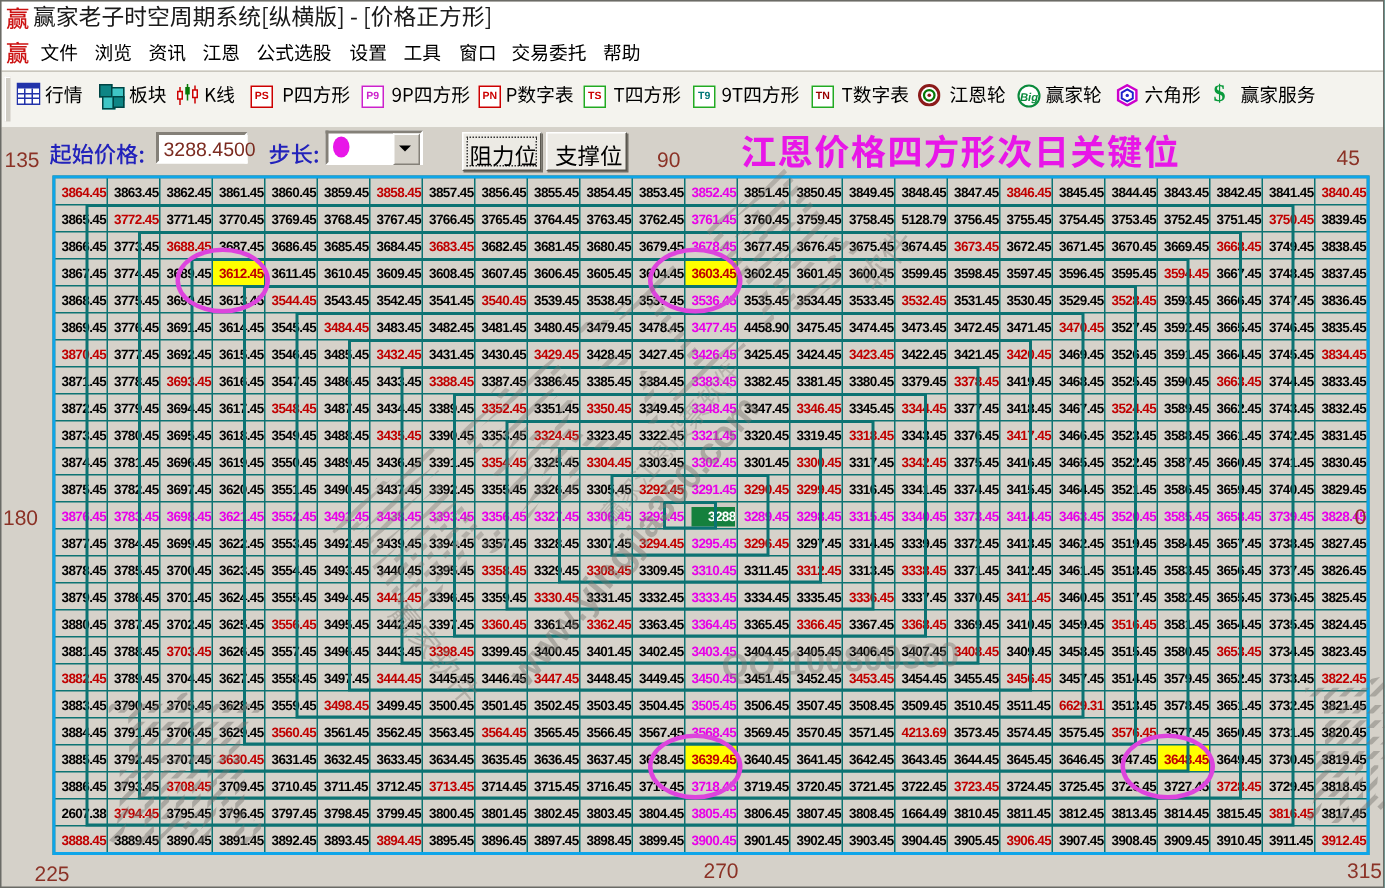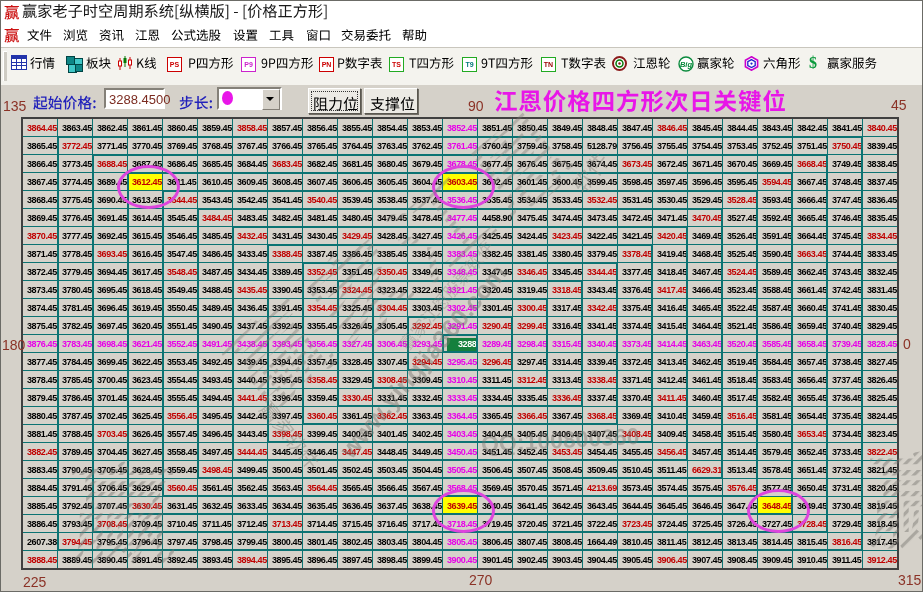--- a/index.html
+++ b/index.html
@@ -1,16 +1,16 @@
 <!DOCTYPE html>
 <html><head><meta charset="utf-8"><style>
 html,body{margin:0;padding:0}
 body{width:923px;height:592px;background:#D5D1C9;position:relative;overflow:hidden;font-family:"Liberation Sans",sans-serif}
 .abs{position:absolute}
-#grid{position:absolute;left:21px;top:117px;width:874px;height:449px;border:2px solid #404040;background:#0C7373;display:grid;grid-template-columns:repeat(25,34px);grid-template-rows:repeat(25,17px);grid-gap:1px;gap:1px}
+#grid{position:absolute;left:35px;top:117px;width:874px;height:449px;border:2px solid #0ea5e9;background:#0C7373;display:grid;grid-template-columns:repeat(25,34px);grid-template-rows:repeat(25,17px);grid-gap:1px;gap:1px}
 #grid b{display:block;overflow:hidden;background:#D6D2CA;color:#000;font:bold 9px "Liberation Sans",sans-serif;line-height:19px;padding-left:4px;white-space:nowrap;letter-spacing:-0.4px}
 #grid b.r{color:#C00000}
 #grid b.m{color:#E800E8}
 #grid b.y{background:#FFFF00;color:#C00000}
 #grid b.c{background:#15803d;color:#FFFFFF;border:2px solid #CFCBC3;border-left-width:4px;border-top-width:3px;border-right-width:1px;border-bottom-width:1px;box-sizing:border-box;line-height:13px;padding-left:11px}
 .ring{position:absolute;border:2px solid #0C7373;pointer-events:none;box-sizing:border-box}
 .ell{position:absolute;border:3.5px solid #DD44DD;border-radius:50%;pointer-events:none}
 .lbl{position:absolute;color:#8B3226;font:14px "Liberation Sans",sans-serif}
 </style></head><body>
 
@@ -199,21 +199,21 @@
   </div>
 <svg style="position:absolute;left:313.0px;top:92.5px;overflow:visible" width="47" height="21">
     <path transform="translate(0,16.5)" fill="#000" d="M6.8 -11.8V-0.3H5V0.7H14.4V-0.3H13.2V-11.8ZM7.8 -0.3V-3.2H12.1V-0.3ZM7.8 -7H12.1V-4.3H7.8ZM7.8 -8.1V-10.7H12.1V-8.1ZM1.3 -12V1.2H2.4V-11H4.5C4.2 -10 3.7 -8.6 3.2 -7.6C4.4 -6.4 4.7 -5.4 4.7 -4.5C4.7 -4 4.6 -3.6 4.4 -3.5C4.2 -3.4 4 -3.3 3.9 -3.3C3.6 -3.3 3.3 -3.3 2.9 -3.4C3 -3.1 3.2 -2.6 3.2 -2.4C3.5 -2.3 3.9 -2.3 4.3 -2.4C4.6 -2.4 4.9 -2.5 5.1 -2.7C5.5 -3 5.7 -3.6 5.7 -4.4C5.7 -5.4 5.4 -6.5 4.2 -7.7C4.8 -8.9 5.4 -10.3 5.9 -11.6L5.1 -12L5 -12ZM21.1 -12.6V-10V-9.3H16.2V-8.2H21.1C20.9 -5.4 19.9 -2.1 15.8 0.4C16.1 0.6 16.5 1 16.7 1.3C21 -1.4 22.1 -5.1 22.3 -8.2H27.4C27.1 -2.9 26.8 -0.8 26.2 -0.2C26.1 -0 25.9 0 25.5 0C25.2 0 24.2 -0 23.2 -0.1C23.4 0.2 23.5 0.7 23.6 1.1C24.5 1.1 25.5 1.1 26 1.1C26.5 1 26.9 0.9 27.3 0.5C27.9 -0.3 28.2 -2.5 28.6 -8.7C28.6 -8.9 28.6 -9.3 28.6 -9.3H22.3V-10V-12.6ZM35.5 -9.9V-8.8H43.7V-9.9ZM36.5 -7.6C37 -5.5 37.4 -2.8 37.5 -1.2L38.7 -1.5C38.5 -3.1 38 -5.8 37.5 -7.9ZM38.5 -12.4C38.8 -11.7 39.1 -10.7 39.3 -10L40.4 -10.4C40.2 -11 39.9 -12 39.6 -12.7ZM34.9 -0.5V0.6H44.3V-0.5H41.2C41.8 -2.5 42.4 -5.5 42.8 -7.8L41.6 -8C41.3 -5.7 40.7 -2.5 40.2 -0.5ZM34.3 -12.5C33.5 -10.3 32 -8 30.6 -6.6C30.8 -6.3 31.1 -5.7 31.2 -5.4C31.7 -6 32.2 -6.6 32.7 -7.3V1.2H33.8V-9C34.4 -10 34.9 -11.1 35.4 -12.2Z"></path>
   </svg>
 
 <div class="abs" style="left:364px;top:88px;width:54px;height:26px;background:#ECEAE4;border:1px solid #5A574F;border-top-color:#FFF;border-left-color:#FFF;box-shadow:1px 1px 0 #716E66;box-sizing:border-box"></div>
 <svg style="position:absolute;left:370.0px;top:92.5px;overflow:visible" width="47" height="21">
     <path transform="translate(0,16.5)" fill="#000" d="M6.9 -12.6V-10.3H1.2V-9.2H6.9V-6.9H1.8V-5.8H3.4L3.1 -5.7C3.9 -4 5.1 -2.7 6.5 -1.6C4.7 -0.8 2.7 -0.2 0.5 0.1C0.8 0.4 1.1 0.9 1.2 1.2C3.4 0.8 5.6 0.1 7.5 -0.9C9.2 0.1 11.3 0.8 13.8 1.1C13.9 0.8 14.2 0.3 14.5 0C12.2 -0.2 10.3 -0.8 8.6 -1.6C10.3 -2.8 11.7 -4.4 12.6 -6.5L11.8 -6.9L11.6 -6.9H8.1V-9.2H13.8V-10.3H8.1V-12.6ZM4.3 -5.8H10.9C10.2 -4.3 9 -3.1 7.6 -2.3C6.1 -3.2 5 -4.3 4.3 -5.8ZM22.5 -8.3H26.6V-7.2H22.5ZM21.6 -9V-6.4H27.7V-9ZM27.8 -6C26.1 -5.7 23.1 -5.5 20.6 -5.5C20.7 -5.2 20.8 -4.9 20.9 -4.7C21.9 -4.7 23 -4.7 24.1 -4.8V-3.9H20.4V-3.1H24.1V-2.1H19.8V-1.3H24.1V0C24.1 0.2 24.1 0.3 23.8 0.3C23.6 0.3 22.7 0.3 21.9 0.3C22 0.6 22.2 0.9 22.2 1.2C23.4 1.2 24.2 1.2 24.6 1C25.1 0.9 25.2 0.6 25.2 0V-1.3H29.4V-2.1H25.2V-3.1H28.8V-3.9H25.2V-4.9C26.4 -5 27.6 -5.1 28.4 -5.3ZM27.2 -12.4C27 -11.9 26.6 -11.3 26.3 -10.9L27.1 -10.7H25.2V-12.6H24.1V-10.7H22.4L23 -10.9C22.8 -11.3 22.4 -11.9 22 -12.4L21.1 -12C21.4 -11.6 21.8 -11.1 22 -10.7H20.2V-8.3H21.2V-9.8H28V-8.3H29V-10.7H27.2C27.6 -11 27.9 -11.5 28.3 -12ZM17.4 -12.6V-9.6H15.6V-8.5H17.4V-5.4L15.4 -4.8L15.7 -3.8L17.4 -4.3V-0.1C17.4 0.1 17.3 0.1 17.1 0.1C17 0.2 16.4 0.2 15.7 0.1C15.9 0.4 16 0.9 16.1 1.2C17 1.2 17.6 1.2 17.9 1C18.3 0.8 18.4 0.5 18.4 -0.1V-4.7L20.2 -5.2L20 -6.3L18.4 -5.8V-8.5H19.9V-9.6H18.4V-12.6ZM35.5 -9.9V-8.8H43.7V-9.9ZM36.5 -7.6C37 -5.5 37.4 -2.8 37.5 -1.2L38.7 -1.5C38.5 -3.1 38 -5.8 37.5 -7.9ZM38.5 -12.4C38.8 -11.7 39.1 -10.7 39.3 -10L40.4 -10.4C40.2 -11 39.9 -12 39.6 -12.7ZM34.9 -0.5V0.6H44.3V-0.5H41.2C41.8 -2.5 42.4 -5.5 42.8 -7.8L41.6 -8C41.3 -5.7 40.7 -2.5 40.2 -0.5ZM34.3 -12.5C33.5 -10.3 32 -8 30.6 -6.6C30.8 -6.3 31.1 -5.7 31.2 -5.4C31.7 -6 32.2 -6.6 32.7 -7.3V1.2H33.8V-9C34.4 -10 34.9 -11.1 35.4 -12.2Z"></path>
   </svg>
 
-<div class="lbl" style="left:468px;top:98px">90</div>
+<div class="lbl" style="left:438px;top:98px">90</div>
 
 <svg style="position:absolute;left:494.0px;top:84.2px;overflow:visible" width="295" height="33">
     <path transform="translate(0,25.9)" fill="#E816E8" d="M2.2 -17.6C3.5 -16.8 5.5 -15.6 6.4 -14.9L8.1 -17.1C7.1 -17.8 5.1 -18.9 3.9 -19.6ZM0.8 -11.1C2.2 -10.4 4.3 -9.3 5.2 -8.6L6.8 -10.9C5.8 -11.6 3.7 -12.6 2.4 -13.2ZM1.6 -0.1 4 1.8C5.4 -0.5 6.9 -3.1 8.2 -5.6L6.1 -7.5C4.7 -4.8 2.9 -1.8 1.6 -0.1ZM7.3 -2.1V0.7H22.8V-2.1H16.5V-15.2H21.7V-18H8.6V-15.2H13.4V-2.1ZM30.5 -17H41.8V-9H30.5ZM30.7 -5.5V-1.6C30.7 0.9 31.5 1.7 34.6 1.7C35.3 1.7 38 1.7 38.7 1.7C41.3 1.7 42.1 0.8 42.4 -2.8C41.6 -3 40.4 -3.4 39.8 -3.9C39.7 -1.2 39.5 -0.9 38.5 -0.9C37.7 -0.9 35.5 -0.9 35 -0.9C33.8 -0.9 33.6 -1 33.6 -1.7V-5.5ZM41.2 -4.8C42.5 -3.1 44 -0.9 44.5 0.6L47.1 -0.7C46.5 -2.2 45 -4.3 43.6 -5.9ZM27.7 -5.5C27.1 -3.7 26.2 -1.7 25.1 -0.4L27.6 1C28.7 -0.4 29.6 -2.7 30.2 -4.5ZM34.3 -5.6C35.3 -4.5 36.5 -2.8 36.9 -1.7L39.3 -3C38.9 -4.1 37.7 -5.6 36.6 -6.7H44.8V-19.3H27.7V-6.7H36.5ZM34.9 -16.6C34.9 -16.2 34.9 -15.7 34.8 -15.3H31.4V-13.3H34.2C33.6 -12.2 32.6 -11.5 30.9 -10.9C31.3 -10.5 31.9 -9.8 32.1 -9.2C34 -9.8 35.1 -10.7 35.9 -11.8C37.2 -10.9 38.6 -9.8 39.4 -9.1L41 -10.7C40.1 -11.4 38.5 -12.5 37.3 -13.3H40.9V-15.3H37.2L37.3 -16.6ZM65.2 -10.5V2.1H68.2V-10.5ZM58.8 -10.4V-7.2C58.8 -5.2 58.6 -1.8 55.6 0.3C56.3 0.8 57.2 1.7 57.7 2.3C61.1 -0.4 61.7 -4.4 61.7 -7.2V-10.4ZM54.6 -20C53.4 -16.6 51.4 -13.2 49.4 -11.1C49.8 -10.4 50.6 -8.9 50.9 -8.2C51.3 -8.6 51.7 -9.1 52.1 -9.7V2.1H55V-11.3C55.5 -10.7 56.2 -9.8 56.4 -9.2C59.6 -11 61.9 -13.3 63.5 -15.9C65.2 -13.3 67.5 -11 69.9 -9.5C70.3 -10.2 71.2 -11.3 71.8 -11.8C69.1 -13.2 66.4 -15.8 64.9 -18.4L65.4 -19.5L62.4 -20C61.3 -17 59.1 -13.8 55 -11.7V-14.1C55.8 -15.8 56.6 -17.5 57.2 -19.1ZM87.1 -15.1H91C90.5 -14 89.8 -13.1 89 -12.2C88.2 -13.1 87.5 -14 87 -14.9ZM77.4 -20V-15.1H74.3V-12.5H77.1C76.4 -9.7 75.2 -6.4 73.7 -4.6C74.1 -3.9 74.8 -2.8 75 -2C75.9 -3.2 76.7 -5 77.4 -6.9V2.1H80V-8.8C80.5 -8 81 -7.1 81.3 -6.5L81.5 -6.8C82 -6.3 82.5 -5.5 82.7 -5L84 -5.5V2.1H86.6V1.3H91.5V2H94.2V-5.7L94.6 -5.5C95 -6.2 95.8 -7.3 96.3 -7.8C94.3 -8.4 92.5 -9.4 91 -10.5C92.6 -12.2 93.8 -14.3 94.6 -16.8L92.8 -17.6L92.4 -17.5H88.5C88.8 -18.1 89.1 -18.7 89.3 -19.2L86.6 -20C85.8 -17.7 84.3 -15.5 82.6 -13.8V-15.1H80V-20ZM86.6 -1.1V-4.3H91.5V-1.1ZM86.5 -6.7C87.4 -7.3 88.3 -7.9 89.1 -8.6C90 -7.9 90.9 -7.3 91.9 -6.7ZM85.5 -12.8C86 -12 86.5 -11.2 87.2 -10.5C85.7 -9.2 83.9 -8.2 82 -7.5L82.8 -8.6C82.4 -9.2 80.6 -11.3 80 -11.9V-12.5H82.1C82.6 -12 83.4 -11.4 83.7 -11C84.3 -11.5 84.9 -12.1 85.5 -12.8ZM99.4 -18V1.3H102.3V-0.2H116.3V1.1H119.3V-18ZM102.3 -3V-6.2C102.8 -5.6 103.5 -4.7 103.8 -4C107.5 -6 108 -9.5 108.1 -15.3H110.4V-9.1C110.4 -6.7 110.9 -5.5 113.1 -5.5C113.5 -5.5 114.7 -5.5 115.2 -5.5C115.5 -5.5 116 -5.5 116.3 -5.6V-3ZM102.3 -6.3V-15.3H105.4C105.3 -10.5 105.1 -7.9 102.3 -6.3ZM113 -15.3H116.3V-8C115.9 -7.9 115.4 -7.9 115.1 -7.9C114.7 -7.9 113.9 -7.9 113.5 -7.9C113.1 -7.9 113 -8.2 113 -9ZM131.8 -19.2C132.2 -18.3 132.8 -17.1 133.2 -16.2H123.2V-13.4H129.2C129 -8.5 128.5 -3.1 122.8 -0.1C123.6 0.5 124.5 1.5 124.9 2.2C129.1 -0.2 130.9 -3.9 131.7 -7.9H139.1C138.8 -3.7 138.4 -1.6 137.7 -1.1C137.4 -0.8 137.1 -0.8 136.6 -0.8C135.9 -0.8 134.2 -0.8 132.6 -0.9C133.2 -0.2 133.6 1 133.6 1.8C135.2 1.9 136.8 1.9 137.7 1.8C138.8 1.7 139.5 1.5 140.2 0.7C141.2 -0.3 141.7 -3 142.1 -9.4C142.2 -9.8 142.2 -10.6 142.2 -10.6H132.1C132.2 -11.5 132.3 -12.5 132.3 -13.4H144.3V-16.2H134.6L136.3 -16.9C135.9 -17.8 135.2 -19.2 134.5 -20.3ZM165.7 -19.6C164.4 -17.7 161.8 -15.8 159.7 -14.7C160.4 -14.2 161.2 -13.3 161.7 -12.7C164.1 -14.1 166.6 -16.2 168.4 -18.5ZM166.2 -13.2C164.8 -11.1 162.2 -9.1 160 -7.9C160.7 -7.4 161.5 -6.6 162 -5.9C164.4 -7.4 167 -9.7 168.8 -12.1ZM166.6 -6.9C165 -4 161.9 -1.6 158.8 -0.2C159.5 0.4 160.3 1.3 160.7 2C164.2 0.3 167.3 -2.4 169.3 -5.9ZM155.2 -16V-10.9H152.5V-16ZM147.2 -10.9V-8.3H149.9C149.7 -5.2 149.1 -2.1 146.9 0.4C147.5 0.8 148.5 1.7 148.9 2.3C151.7 -0.6 152.4 -4.4 152.5 -8.3H155.2V2.1H158V-8.3H160.2V-10.9H158V-16H159.9V-18.6H147.6V-16H149.9V-10.9ZM171.7 -16.3C173.4 -15.4 175.5 -13.9 176.4 -12.9L178.2 -15.2C177.2 -16.2 175 -17.6 173.4 -18.4ZM171.5 -2 174.1 -0C175.5 -2.3 177.1 -4.9 178.4 -7.4L176.2 -9.3C174.7 -6.6 172.8 -3.7 171.5 -2ZM181.1 -20C180.4 -16.1 179 -12.4 177 -10.2C177.7 -9.8 179.2 -9 179.8 -8.6C180.7 -9.9 181.6 -11.6 182.4 -13.5H189.7C189.3 -12 188.8 -10.6 188.3 -9.6C189 -9.3 190.1 -8.7 190.7 -8.4C191.6 -10.2 192.6 -12.8 193.2 -15.3L191.1 -16.4L190.6 -16.3H183.3C183.6 -17.3 183.9 -18.4 184.1 -19.4ZM183.7 -12.8V-11.3C183.7 -8.2 183.1 -3.1 176.5 0C177.2 0.6 178.2 1.6 178.7 2.3C182.5 0.4 184.5 -2.2 185.6 -4.8C186.9 -1.7 188.8 0.6 191.9 2C192.3 1.2 193.1 -0 193.7 -0.6C189.8 -2 187.7 -5.3 186.7 -9.6C186.7 -10.2 186.7 -10.7 186.7 -11.2V-12.8ZM201.7 -7.9H212.2V-2.6H201.7ZM201.7 -10.6V-15.7H212.2V-10.6ZM198.8 -18.5V1.8H201.7V0.3H212.2V1.8H215.2V-18.5ZM224.4 -18.7C225.2 -17.7 226 -16.3 226.5 -15.2H222.6V-12.4H229.9V-9.4V-9.2H221V-6.4H229.3C228.4 -4.2 226 -2.1 220.3 -0.4C221.1 0.2 222 1.4 222.4 2.1C227.8 0.4 230.6 -1.8 232 -4.2C233.9 -1.2 236.7 0.9 240.6 2C241 1.1 241.9 -0.2 242.6 -0.8C238.5 -1.7 235.6 -3.6 233.8 -6.4H241.8V-9.2H233.2V-9.4V-12.4H240.5V-15.2H236.6C237.4 -16.3 238.2 -17.7 238.9 -18.9L235.8 -20C235.3 -18.5 234.4 -16.6 233.5 -15.2H227.8L229.3 -16C228.8 -17.1 227.8 -18.7 226.8 -19.9ZM252.2 -18.8V-16.3H254.5C253.9 -14.6 253.3 -13.1 253 -12.6C252.7 -12.1 252.3 -11.5 251.9 -11.2V-13.3H246.9C247.3 -13.9 247.7 -14.5 248.1 -15.3H251.8V-17.8H249.2C249.4 -18.3 249.6 -18.8 249.8 -19.4L247.4 -20C246.8 -17.9 245.7 -15.8 244.4 -14.4C244.9 -13.8 245.6 -12.6 245.9 -12.1L246 -12.2V-10.9H247.5V-8.6H245.1V-6.1H247.5V-2.5C247.5 -1.4 246.7 -0.4 246.2 -0C246.6 0.4 247.3 1.4 247.6 2C248 1.4 248.7 0.9 252.4 -1.9C252.2 -2.4 251.8 -3.4 251.6 -4.1L249.7 -2.7V-6.1H252V-7C252.4 -5.4 252.9 -4.1 253.5 -3.1C252.8 -1.5 252 -0.4 250.8 0.4C251.3 0.8 251.8 1.7 252.1 2.4C253.3 1.5 254.2 0.4 255 -1C256.9 1.1 259.5 1.7 262.5 1.7H266.2C266.3 1.1 266.6 -0 266.9 -0.6C266 -0.5 263.4 -0.5 262.6 -0.5C260 -0.6 257.6 -1.1 255.9 -3.2C256.7 -5.4 257.1 -8.3 257.2 -11.9L255.9 -12L255.5 -12H255C255.9 -13.8 256.8 -16 257.5 -18.2L256 -19.2L255.2 -18.8ZM252.6 -9.2C252.6 -9.4 252.7 -9.5 253 -9.7H255C254.8 -8.3 254.6 -7.1 254.4 -5.9C254.2 -6.5 254 -7.2 253.8 -7.9L252 -7.3V-8.6H249.7V-10.9H251.6C251.9 -10.4 252.4 -9.6 252.6 -9.2ZM257.8 -18.3V-16.4H260.1V-15.2H257V-13.1H260.1V-11.9H257.8V-10H260.1V-8.8H257.7V-6.7H260.1V-5.5H257.2V-3.4H260.1V-1.2H262.2V-3.4H266.2V-5.5H262.2V-6.7H265.7V-8.8H262.2V-10H265.5V-13.1H266.8V-15.2H265.5V-18.3H262.2V-19.8H260.1V-18.3ZM262.2 -13.1H263.5V-11.9H262.2ZM262.2 -15.2V-16.4H263.5V-15.2ZM278.3 -11.9C278.9 -8.8 279.5 -4.7 279.7 -2.2L282.5 -3C282.2 -5.4 281.6 -9.4 280.9 -12.5ZM281.4 -19.6C281.8 -18.5 282.3 -17 282.5 -16H276.9V-13.3H290.1V-16H282.8L285.3 -16.7C285 -17.7 284.5 -19.2 284.1 -20.3ZM276.1 -1.6V1.2H290.9V-1.6H286.8C287.7 -4.5 288.6 -8.6 289.2 -12.1L286.2 -12.6C285.9 -9.2 285.1 -4.6 284.3 -1.6ZM274.5 -19.9C273.3 -16.5 271.2 -13.2 269.1 -11C269.6 -10.4 270.4 -8.8 270.6 -8.1C271.1 -8.6 271.6 -9.2 272.1 -9.9V2.1H275V-14.3C275.8 -15.8 276.5 -17.5 277.1 -19Z"></path>
   </svg>
 
 <div class="lbl" style="left:891px;top:97px">45</div>
 
 <div id="grid">
 <b class="r">3864.45</b>
 <b>3863.45</b>

